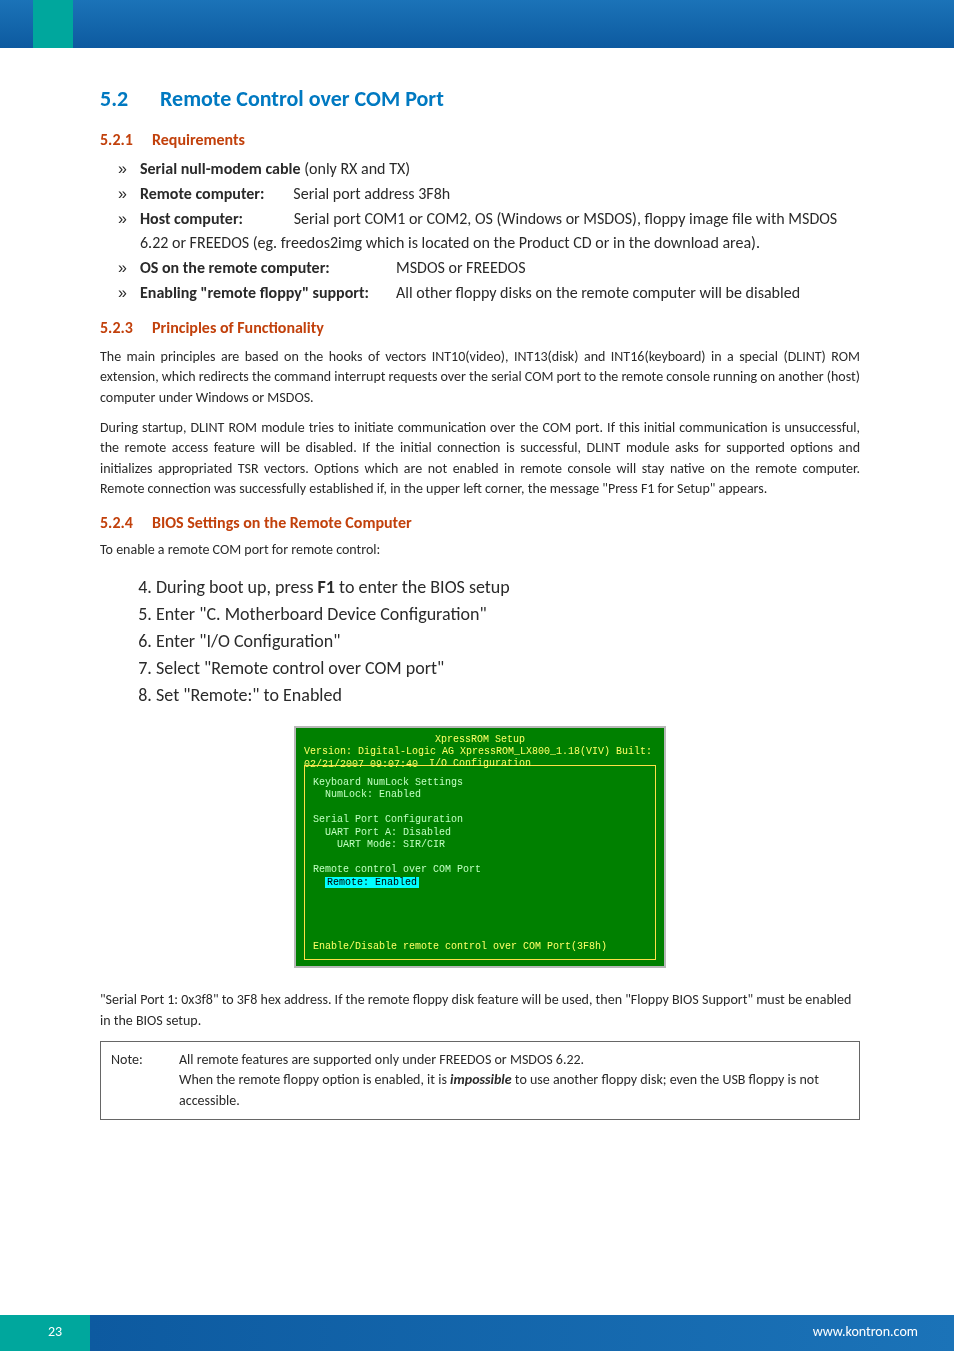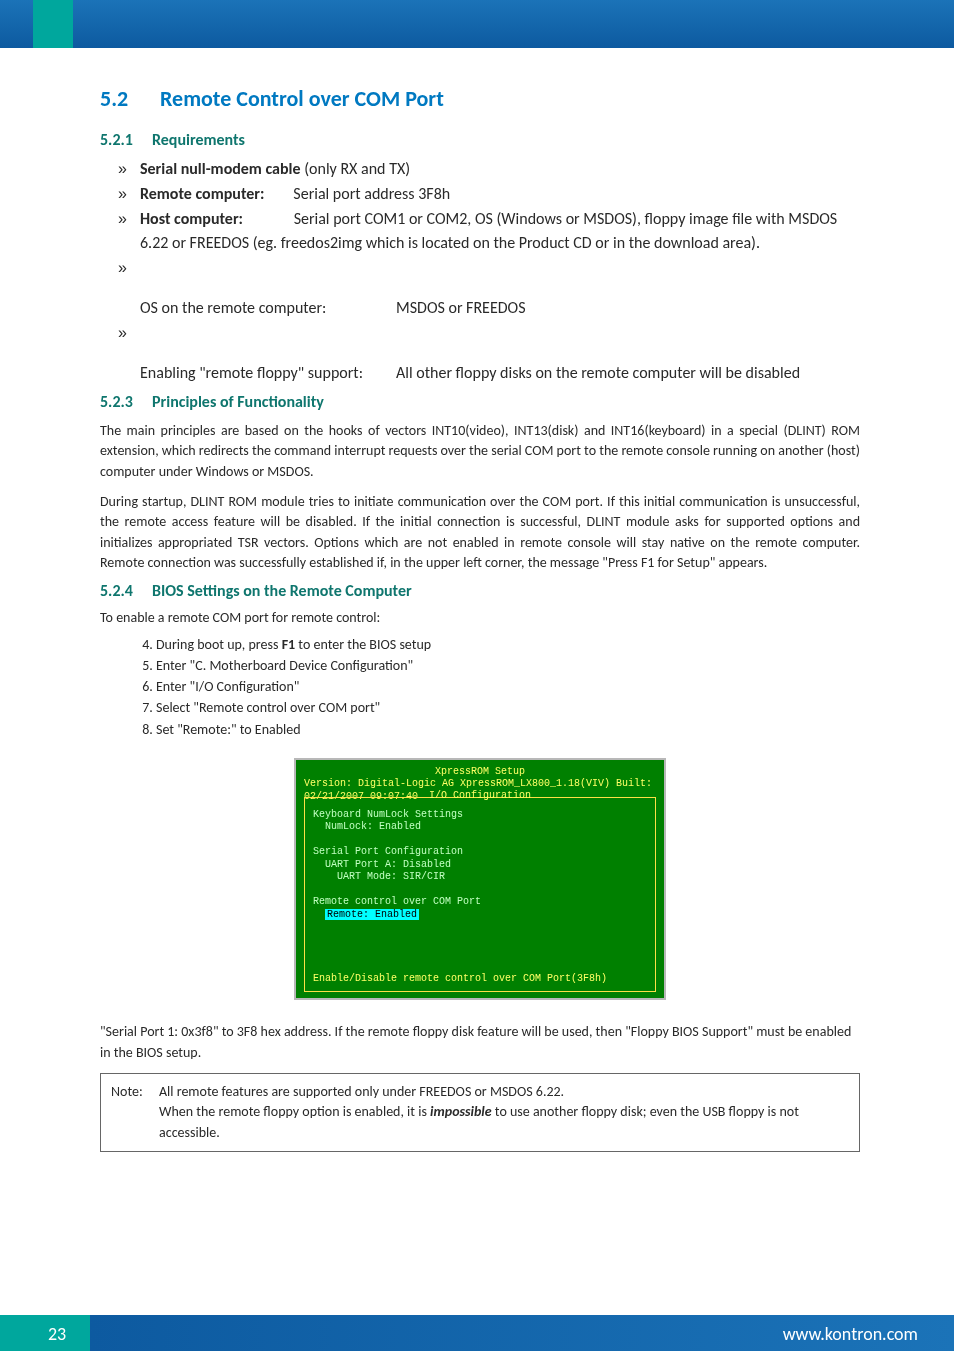--- a/index.html
+++ b/index.html
@@ -33,54 +33,54 @@
     width: 760px;
   }
   .h1 {
     color: #0079c1;
     font-size: 22px;
     font-weight: bold;
     margin-bottom: 18px;
   }
   .h1 .num { display:inline-block; width: 60px; }
   .h2 {
-    color: #0f766e;
+    color: #c2410c;
     font-size: 16px;
     font-weight: bold;
-    margin-top: 8px;
+    margin-top: 14px;
     margin-bottom: 8px;
   }
   .h2 .num { display:inline-block; width: 52px; }
   ul.req {
     list-style: none;
     padding-left: 40px;
     font-size: 16px;
     line-height: 1.45;
   }
   ul.req li::before {
     content: "»";
     position: absolute;
     margin-left: -22px;
     font-family: Arial, sans-serif;
   }
   ul.req li { margin-bottom: 2px; }
   .bold { font-weight: bold; }
   .lim-row { display: block; }
-  .lim-label { display:inline-block; font-weight:normal; width:256px;margin-top:40px; }
+  .lim-label { display:inline-block; font-weight:bold; width:256px; }
   .lim-val { display:inline; }
   .para {
     font-size: 14px;
     line-height: 1.45;
     text-align: justify;
     margin-top: 10px;
   }
   ol.steps {
-    font-size: 14px;
+    font-size: 18px;
     padding-left: 56px;
-    margin-top: 6px;
+    margin-top: 13px;
     line-height: 1.45;
   }
   ol.steps li { margin-bottom: 1px; }
   .bios-img {
     display:block;
     margin: 18px auto 22px auto;
     width: 372px;
     background: #008000;
     border: 2px solid #b8b8b8;
     padding: 6px 8px 6px 8px;
@@ -106,32 +106,33 @@
     bottom:6px; left:8px;
     color:#ffff66;
   }
   .note-box {
     border: 1px solid #666;
     padding: 8px 10px;
     font-size: 14px;
     margin-top: 10px;
     line-height: 1.45;
     display:flex;
+    gap: 20px;
   }
   .note-label { width: 48px; flex-shrink:0; }
   .note-body { flex: 1; }
   .footer {
     position: absolute;
     left: 0;
     bottom: 0;
     width: 954px;
     height: 36px;
     background: linear-gradient(90deg, #00a79d 0%, #00a79d 90px, #0d5aa0 90px, #1b73b8 100%);
     color: #fff;
-    font-size: 18px;
+    font-size: 14px;
   }
   .footer .pagenum {
     position:absolute;
     left: 48px;
     top: 8px;
   }
   .footer .url {
     position:absolute;
     right: 36px;
     top: 8px;

